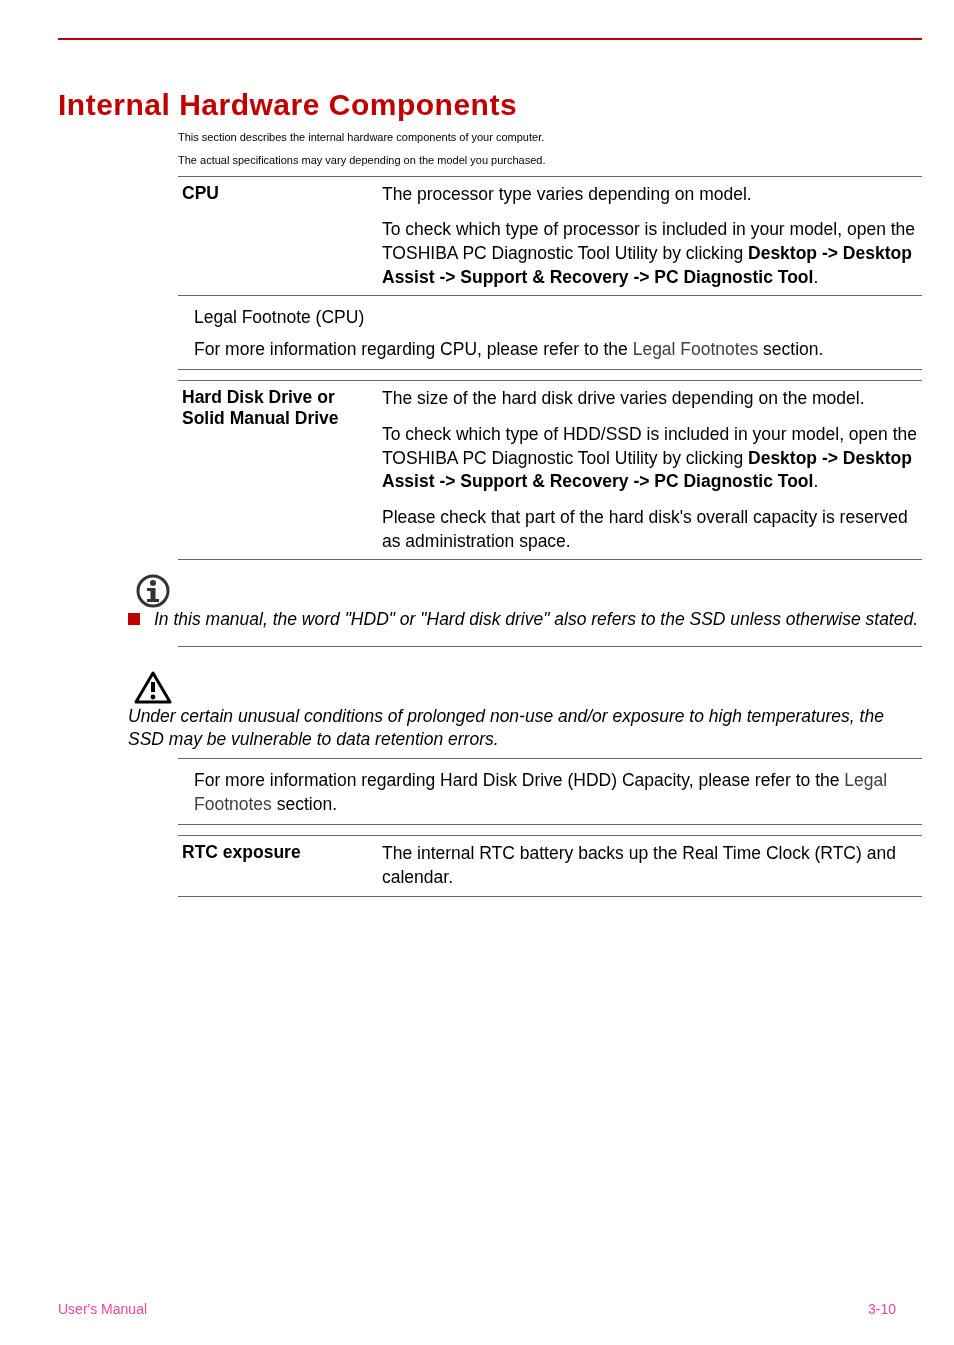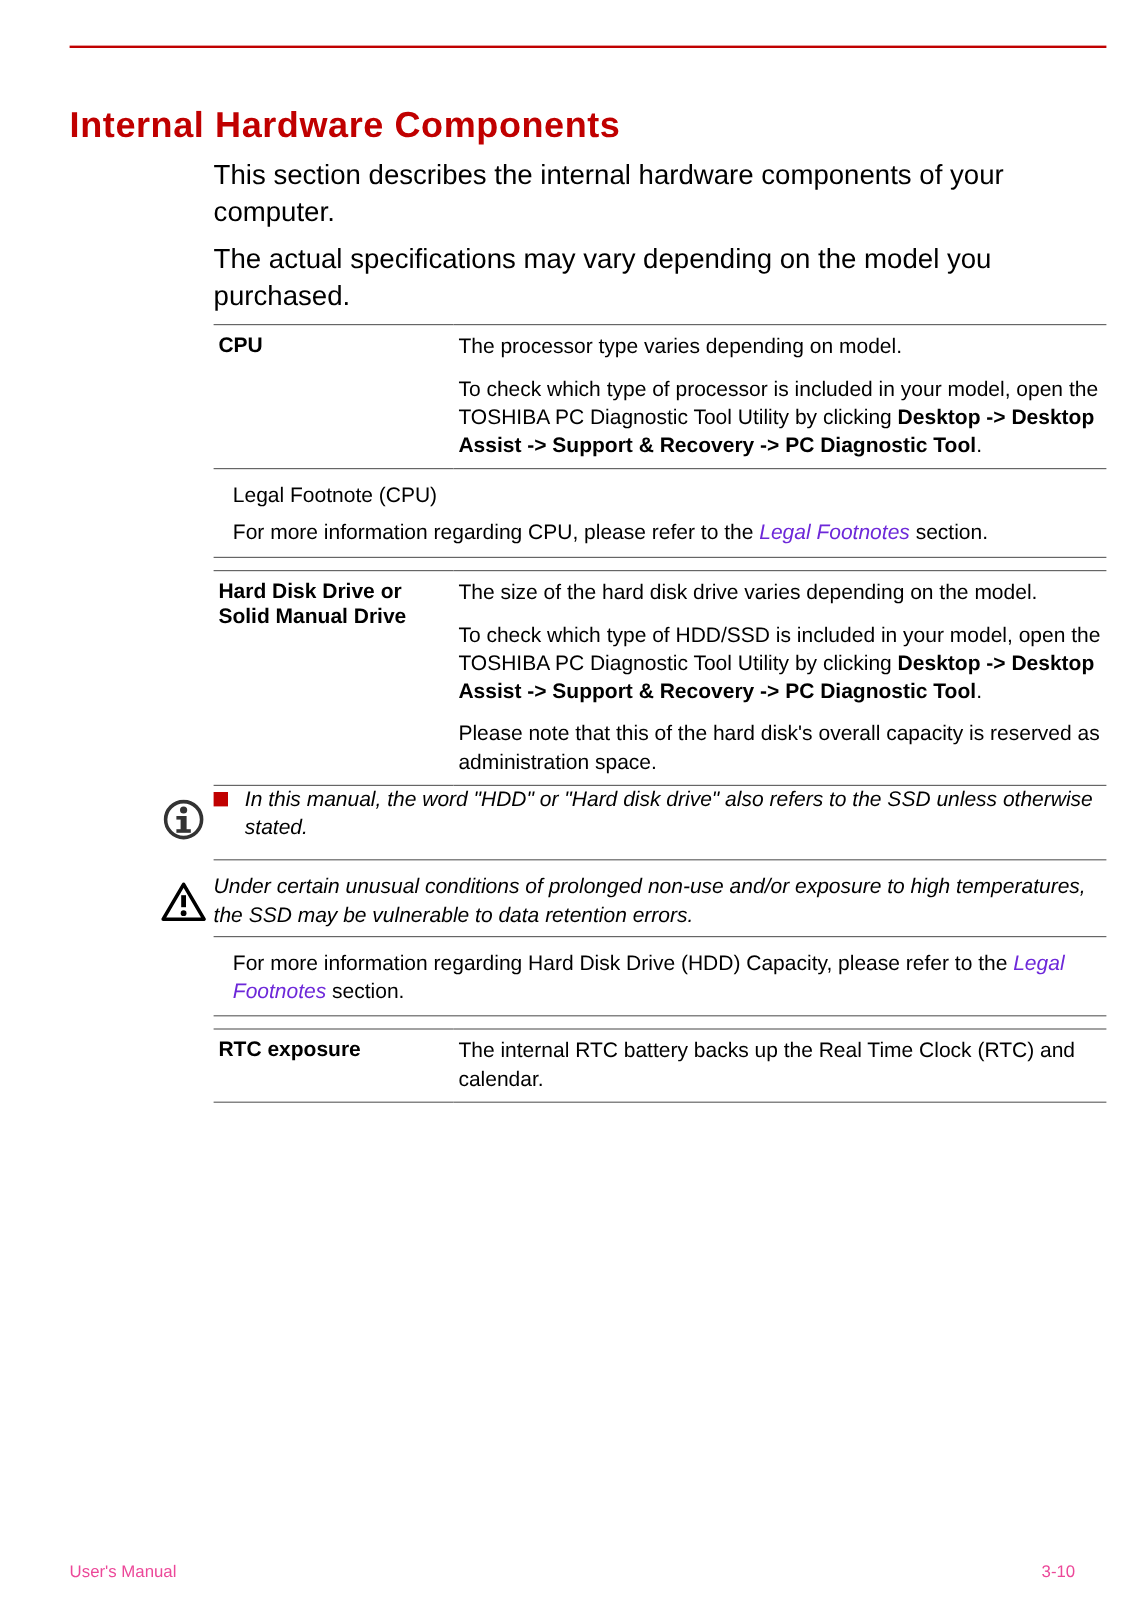--- a/index.html
+++ b/index.html
@@ -26,21 +26,21 @@
       font-size: 30px;
       font-weight: 800;
       letter-spacing: 0.5px;
       margin-bottom: 8px;
       font-family: Arial Black, Arial, sans-serif;
     }
     .body-indent {
       margin-left: 120px;
     }
     .intro-text {
-      font-size: 23px;
+      font-size: 11px;
       line-height: 1.35;
       margin-bottom: 8px;
     }
     .hr-thin {
       border: none;
       border-top: 1px solid #666;
       margin: 0;
     }
     .hr-thin.pad-top { margin-top: 6px; }
 
@@ -59,33 +59,34 @@
     }
     table.def td.desc {
       line-height: 1.35;
     }
     table.def tr.sep td {
       border-top: 1px solid #666;
       padding: 0;
       height: 0;
     }
     .bold { font-weight: 700; }
-    .link { color: #6d28d9; font-style: italic; }
+    .link { color: #404040; }
 
     .note-block {
       font-size: 17.5px;
       line-height: 1.35;
       margin-left: 16px;
     }
     .note-block p { margin-bottom: 8px; }
 
     .callout {
       display: flex;
-      align-items: center;
-      margin-top: 0;
+      align-items: flex-start;
+      margin-top: 12px;
+      flex-direction: column;
     }
     .callout .icon-col {
       width: 50px;
       flex-shrink: 0;
       display: flex;
       justify-content: center;
       padding-top: 2px;
     }
     .callout .msg-col {
       flex: 1;
@@ -177,21 +178,21 @@
       <tr>
         <td class="term" rowspan="3"><span>Hard Disk Drive or Solid Manual Drive</span></td>
         <td class="desc"><span>The size of the hard disk drive varies depending on the model.</span></td>
       </tr>
       <tr>
         <td class="desc">
           <span>To check which type of HDD/SSD is included in your model, open the TOSHIBA PC Diagnostic Tool Utility by clicking </span><span class="bold">Desktop -&gt; Desktop Assist -&gt; Support &amp; Recovery -&gt; PC Diagnostic Tool</span><span>.</span>
         </td>
       </tr>
       <tr>
-        <td class="desc"><span>Please note that this of the hard disk's overall capacity is reserved as administration space.</span></td>
+        <td class="desc"><span>Please check that part of the hard disk's overall capacity is reserved as administration space.</span></td>
       </tr>
       <tr class="sep">
             <td colspan="2"></td>
           </tr>
     </tbody>
       </table>
   </div>
 
   <div class="callout callout-indent">
     <div class="icon-col">

